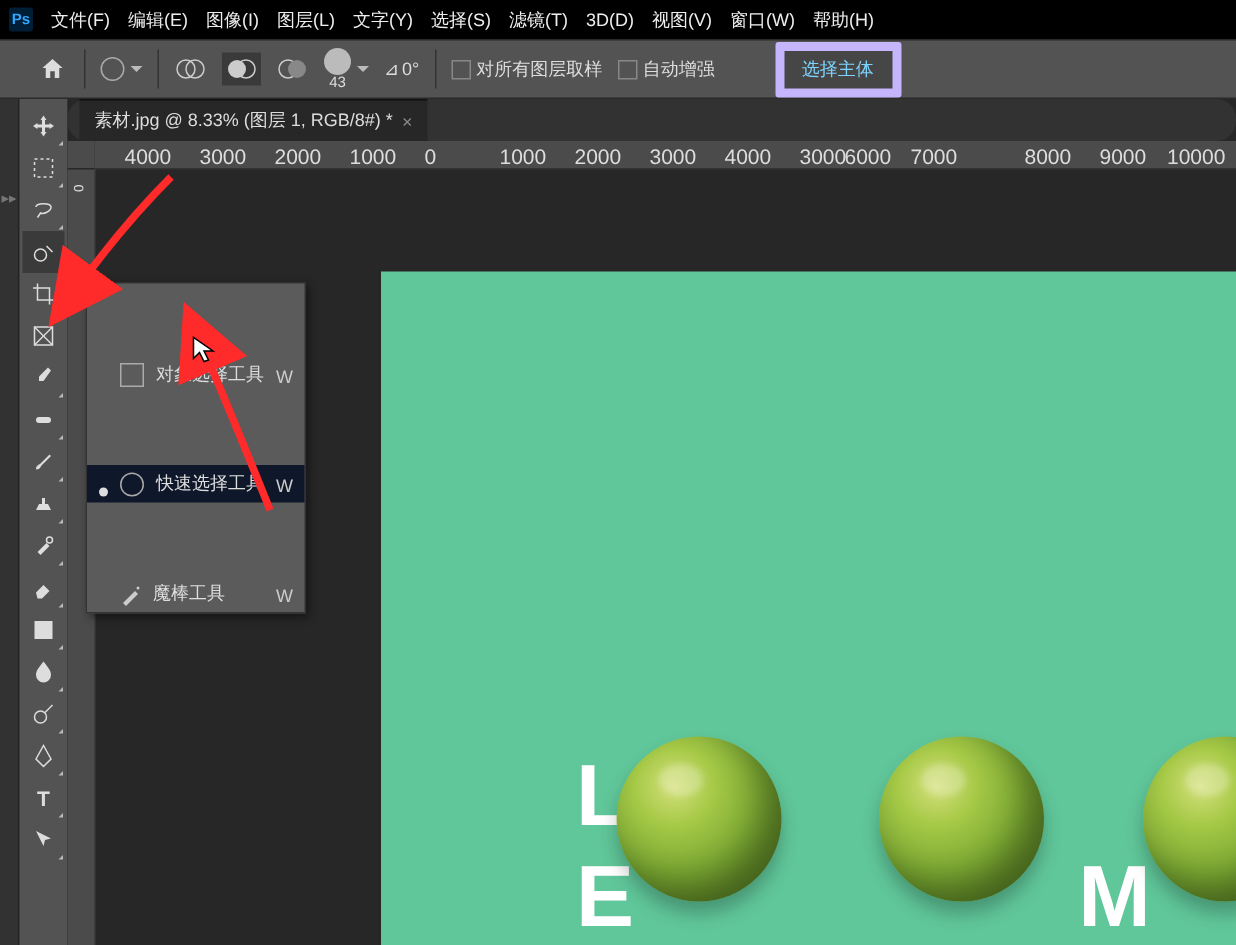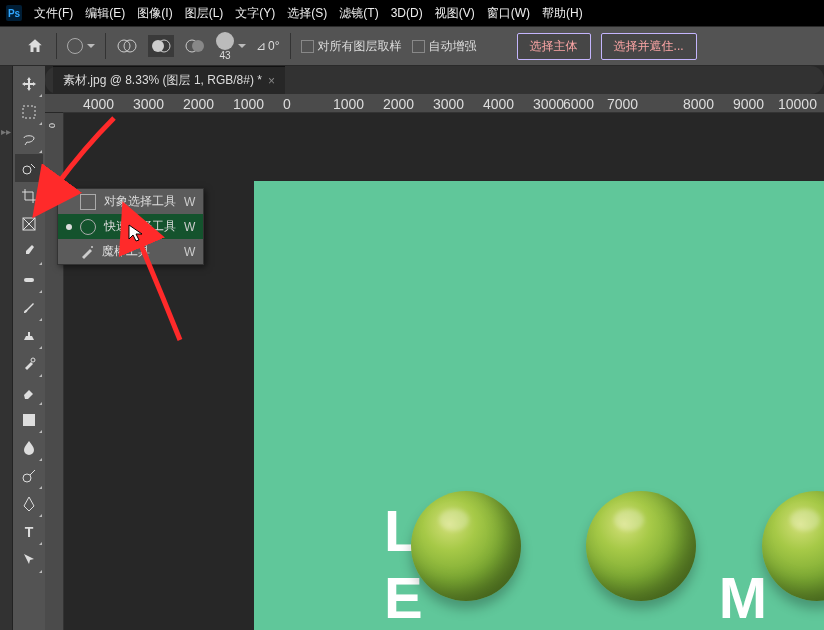--- a/index.html
+++ b/index.html
@@ -9,21 +9,21 @@
   .optbar{height:38px;background:#535353;display:flex;align-items:center;padding:0 24px;gap:10px;border-top:1px solid #2a2a2a;border-bottom:1px solid #2a2a2a;}
   .optbar .home{width:22px;height:22px;display:flex;align-items:center;justify-content:center;}
   .optbar .sep{width:1px;height:26px;background:#333;}
   .optbar .dd{width:0;height:0;border-left:4px solid transparent;border-right:4px solid transparent;border-top:4px solid #bbb;margin-left:2px;}
   .optbar .pair{display:flex;align-items:center;gap:2px;}
   .optbar .circ{width:14px;height:14px;border:1px solid #aaa;border-radius:50%;}
   .optbar .circfill{width:18px;height:18px;background:#bbb;border-radius:50%;}
   .optbar .ang{font-size:12px;color:#ddd;}
   .optbar .chk{display:flex;align-items:center;gap:4px;color:#ddd;}
   .optbar .chk .box{width:11px;height:11px;border:1px solid #888;}
-  .optbar .btn{background:#464646;border:1px solid #c4b5fd;color:#fca5a5;padding:4px 12px;border-radius:2px;}
+  .optbar .btn{background:#464646;border:6px solid #c4b5fd;color:#7dd3fc;padding:4px 12px;border-radius:2px;}
   .body{display:flex;height:566px;}
   .leftedge{width:12px;background:#323232;border-right:1px solid #222;}
   .leftedge .dots{color:#777;font-size:10px;text-align:center;margin-top:60px;}
   .tools{width:32px;background:#535353;display:flex;flex-direction:column;align-items:center;padding-top:4px;gap:0;}
   .tool{width:28px;height:28px;display:flex;align-items:center;justify-content:center;position:relative;}
   .tool.sel{background:#3a3a3a;}
   .tool .tri{position:absolute;right:1px;bottom:1px;width:0;height:0;border-left:3px solid transparent;border-bottom:3px solid #bbb;}
   .canvaswrap{flex:1;display:flex;flex-direction:column;background:#272727;position:relative;}
   .tabbar{height:28px;background:#323232;display:flex;align-items:flex-end;padding-left:8px;border-radius:13px;}
   .tab{background:#272727;padding:5px 10px;color:#ddd;font-size:12px;display:flex;align-items:center;gap:6px;border-top:1px solid #111;}
@@ -36,22 +36,22 @@
   .ruler-v .tick{position:absolute;left:2px;font-size:9px;color:#ddd;writing-mode:vertical-rl;}
   .canvas{flex:1;background:#272727;position:relative;overflow:hidden;}
   .artboard{position:absolute;left:190px;top:68px;width:640px;height:500px;background:#60c79a;}
   .letters{position:absolute;bottom:50px;left:130px;color:#fff;font-size:58px;font-weight:800;letter-spacing:90px;font-family:Arial,sans-serif;}
   .lime{position:absolute;width:110px;height:110px;border-radius:50%;background:radial-gradient(circle at 35% 30%, #d4e07a 0%, #a6c947 25%, #7aa832 55%, #4f7a20 100%);box-shadow:inset -12px -12px 20px rgba(0,0,0,0.3), 0 8px 12px rgba(0,0,0,0.25);}
   .lime::after{content:"";position:absolute;top:18px;left:28px;width:30px;height:22px;border-radius:50%;background:rgba(255,255,255,0.25);filter:blur(2px);}
   .lime1{left:347px;top:378px;}
   .lime2{left:522px;top:378px;}
   .lime3{left:698px;top:378px;}
   .flyout{position:absolute;left:57px;top:188px;background:#5b5b5b;border:1px solid #333;font-size:12px;color:#ddd;box-shadow:2px 2px 6px rgba(0,0,0,0.5);}
-  .flyout .row{display:flex;align-items:center;padding:4px 8px;gap:8px;white-space:nowrap;}
-  .flyout .row.sel{background:#14532d;}
+  .flyout .row{display:flex;align-items:flex-end;padding:4px 8px;gap:8px;white-space:nowrap;margin-top:48px;}
+  .flyout .row.sel{background:#0f172a;}
   .flyout .row .dot{width:6px;height:6px;background:#ddd;border-radius:50%;visibility:hidden;}
   .flyout .row.sel .dot{visibility:visible;}
   .flyout .row .icn{width:14px;height:14px;border:1px solid #aaa;}
   .flyout .row .key{margin-left:auto;color:#ccc;}
   .arrow{position:absolute;pointer-events:none;}
   .arrow.a1{left:44px;top:108px;width:90px;height:90px;}
   .arrow.a2{left:120px;top:230px;width:90px;height:120px;}
   svg{overflow:visible;}
 </style>
 </head>
@@ -117,21 +117,20 @@
   <label class="chk">
     <span class="box"></span>
     <span>对所有图层取样</span>
   </label>
   <label class="chk">
     <span class="box"></span>
     <span>自动增强</span>
   </label>
   <div style="flex:0 0 20px"></div>
   <div class="btn">选择主体</div>
-  <div class="btn">选择并遮住...</div>
 </div>
 
 <div class="body">
   <div class="leftedge">
     <div class="dots">▸▸</div>
   </div>
 
   <div class="tools">
     <div class="tool">
         <svg width="16" height="16">

